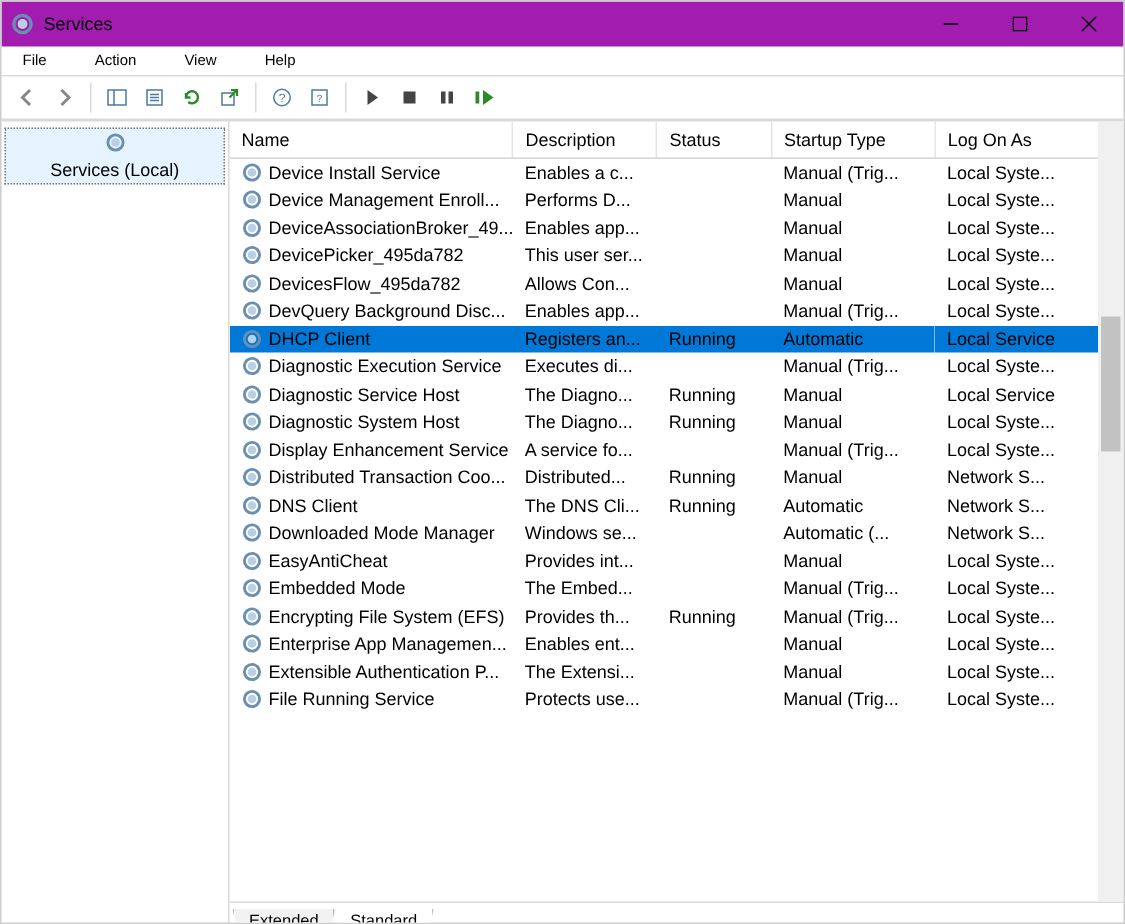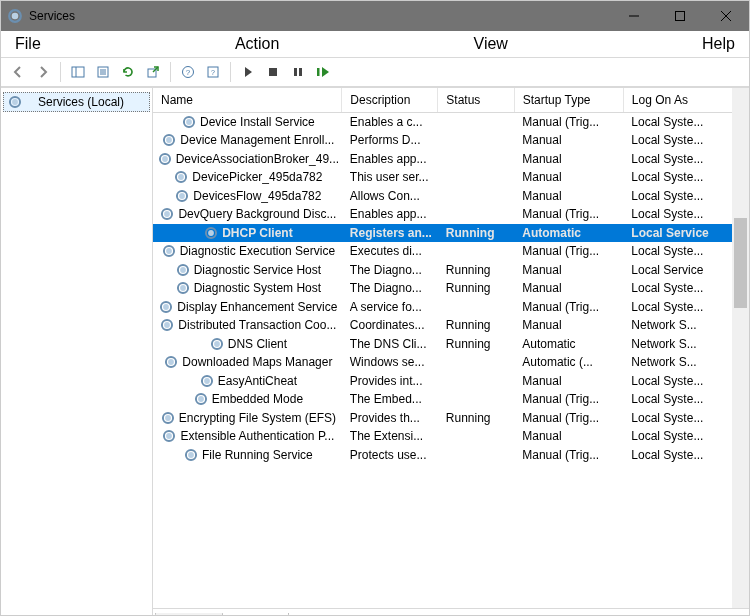--- a/index.html
+++ b/index.html
@@ -12,21 +12,21 @@
     width: 750px;
     height: 616px;
     overflow: hidden;
     border: 1px solid #ccc;
   }
   .titlebar {
     height: 30px;
     display: flex;
     align-items: center;
     padding-left: 6px;
-    background: #737373;
+    background: #a21caf;
   }
   .titlebar .app-icon {
     width: 16px; height: 16px;
     margin-right: 6px;
   }
   .title-text { font-size: 12px; }
   .win-controls {
     margin-left: auto;
     display: flex;
   }
@@ -34,24 +34,23 @@
     width: 46px;
     height: 30px;
     display: flex;
     align-items: center;
     justify-content: center;
     font-family: "Segoe UI Symbol", sans-serif;
     font-size: 10px;
   }
   .menubar {
     display: flex;
-    gap: 0;
+    gap: 16px;
     padding: 2px 6px;
-    font-size: 16px;
-    justify-content: space-between;
+    font-size: 10px;
   }
   .menubar span { padding: 2px 8px; }
   .toolbar {
     display: flex;
     align-items: center;
     padding: 3px 6px;
     border-top: 1px solid #d9d9d9;
     border-bottom: 1px solid #d9d9d9;
     gap: 3px;
   }
@@ -65,25 +64,26 @@
     display: flex;
     height: 543px;
     border-top: 1px solid #d9d9d9;
   }
   .left-pane {
     width: 152px;
     border-right: 1px solid #d9d9d9;
     padding: 4px 2px;
   }
   .tree-item {
-    display:flex; align-items:center; gap:16px;
+    display:flex; align-items:center; gap:4px;
     padding: 2px 4px;
     background: #e5f3ff;
     border: 1px dotted #777;
     font-size: 12px;
+    flex-direction: column;
   }
   .right-pane {
     flex: 1;
     position: relative;
     display:flex;
     flex-direction: column;
   }
   .grid-wrap {
     flex:1;
     overflow: hidden;
@@ -109,24 +109,23 @@
     padding: 1px 6px 1px 8px;
     white-space: nowrap;
     overflow: hidden;
     text-overflow: ellipsis;
     font-size: 12px;
     height: 18.5px;
     vertical-align: middle;
   }
   tbody tr.selected td {
     background: #0078d7;
-    color: #e5e5e5;
-    font-weight: bold;
-  }
-  .name-cell { display:flex; align-items:center; gap:4px;justify-content:center; }
+    color: #000000;
+  }
+  .name-cell { display:flex; align-items:center; gap:4px; }
   .svc-icon { width:14px; height:14px; flex:0 0 14px; }
   .vscroll {
     position:absolute;
     right:0; top:0;
     width:17px;
     height: 540px;
     background:#f0f0f0;
   }
   .vscroll-thumb {
     position:absolute;
@@ -466,21 +465,21 @@
             <tr>
               <td>
                 <div class="name-cell">
                   <svg class="svc-icon gear-svg" viewBox="0 0 16 16">
                     <circle class="outer" cx="8" cy="8" r="5.8"></circle>
                     <circle class="inner" cx="8" cy="8" r="3.3"></circle>
                   </svg>
                   <span>Distributed Transaction Coo...</span>
                 </div>
               </td>
-              <td>Coordinates...</td>
+              <td>Distributed...</td>
               <td>Running</td>
               <td>Manual</td>
               <td>Network S...</td>
             </tr>
             <tr>
               <td>
                 <div class="name-cell">
                   <svg class="svc-icon gear-svg" viewBox="0 0 16 16">
                     <circle class="outer" cx="8" cy="8" r="5.8"></circle>
                     <circle class="inner" cx="8" cy="8" r="3.3"></circle>
@@ -493,21 +492,21 @@
               <td>Automatic</td>
               <td>Network S...</td>
             </tr>
             <tr>
               <td>
                 <div class="name-cell">
                   <svg class="svc-icon gear-svg" viewBox="0 0 16 16">
                     <circle class="outer" cx="8" cy="8" r="5.8"></circle>
                     <circle class="inner" cx="8" cy="8" r="3.3"></circle>
                   </svg>
-                  <span>Downloaded Maps Manager</span>
+                  <span>Downloaded Mode Manager</span>
                 </div>
               </td>
               <td>Windows se...</td>
               <td></td>
               <td>Automatic (...</td>
               <td>Network S...</td>
             </tr>
             <tr>
               <td>
                 <div class="name-cell">
@@ -544,20 +543,35 @@
                   <svg class="svc-icon gear-svg" viewBox="0 0 16 16">
                     <circle class="outer" cx="8" cy="8" r="5.8"></circle>
                     <circle class="inner" cx="8" cy="8" r="3.3"></circle>
                   </svg>
                   <span>Encrypting File System (EFS)</span>
                 </div>
               </td>
               <td>Provides th...</td>
               <td>Running</td>
               <td>Manual (Trig...</td>
+              <td>Local Syste...</td>
+            </tr>
+            <tr>
+              <td>
+                <div class="name-cell">
+                  <svg class="svc-icon gear-svg" viewBox="0 0 16 16">
+                    <circle class="outer" cx="8" cy="8" r="5.8"></circle>
+                    <circle class="inner" cx="8" cy="8" r="3.3"></circle>
+                  </svg>
+                  <span>Enterprise App Managemen...</span>
+                </div>
+              </td>
+              <td>Enables ent...</td>
+              <td></td>
+              <td>Manual</td>
               <td>Local Syste...</td>
             </tr>
             <tr>
               <td>
                 <div class="name-cell">
                   <svg class="svc-icon gear-svg" viewBox="0 0 16 16">
                     <circle class="outer" cx="8" cy="8" r="5.8"></circle>
                     <circle class="inner" cx="8" cy="8" r="3.3"></circle>
                   </svg>
                   <span>Extensible Authentication P...</span>

